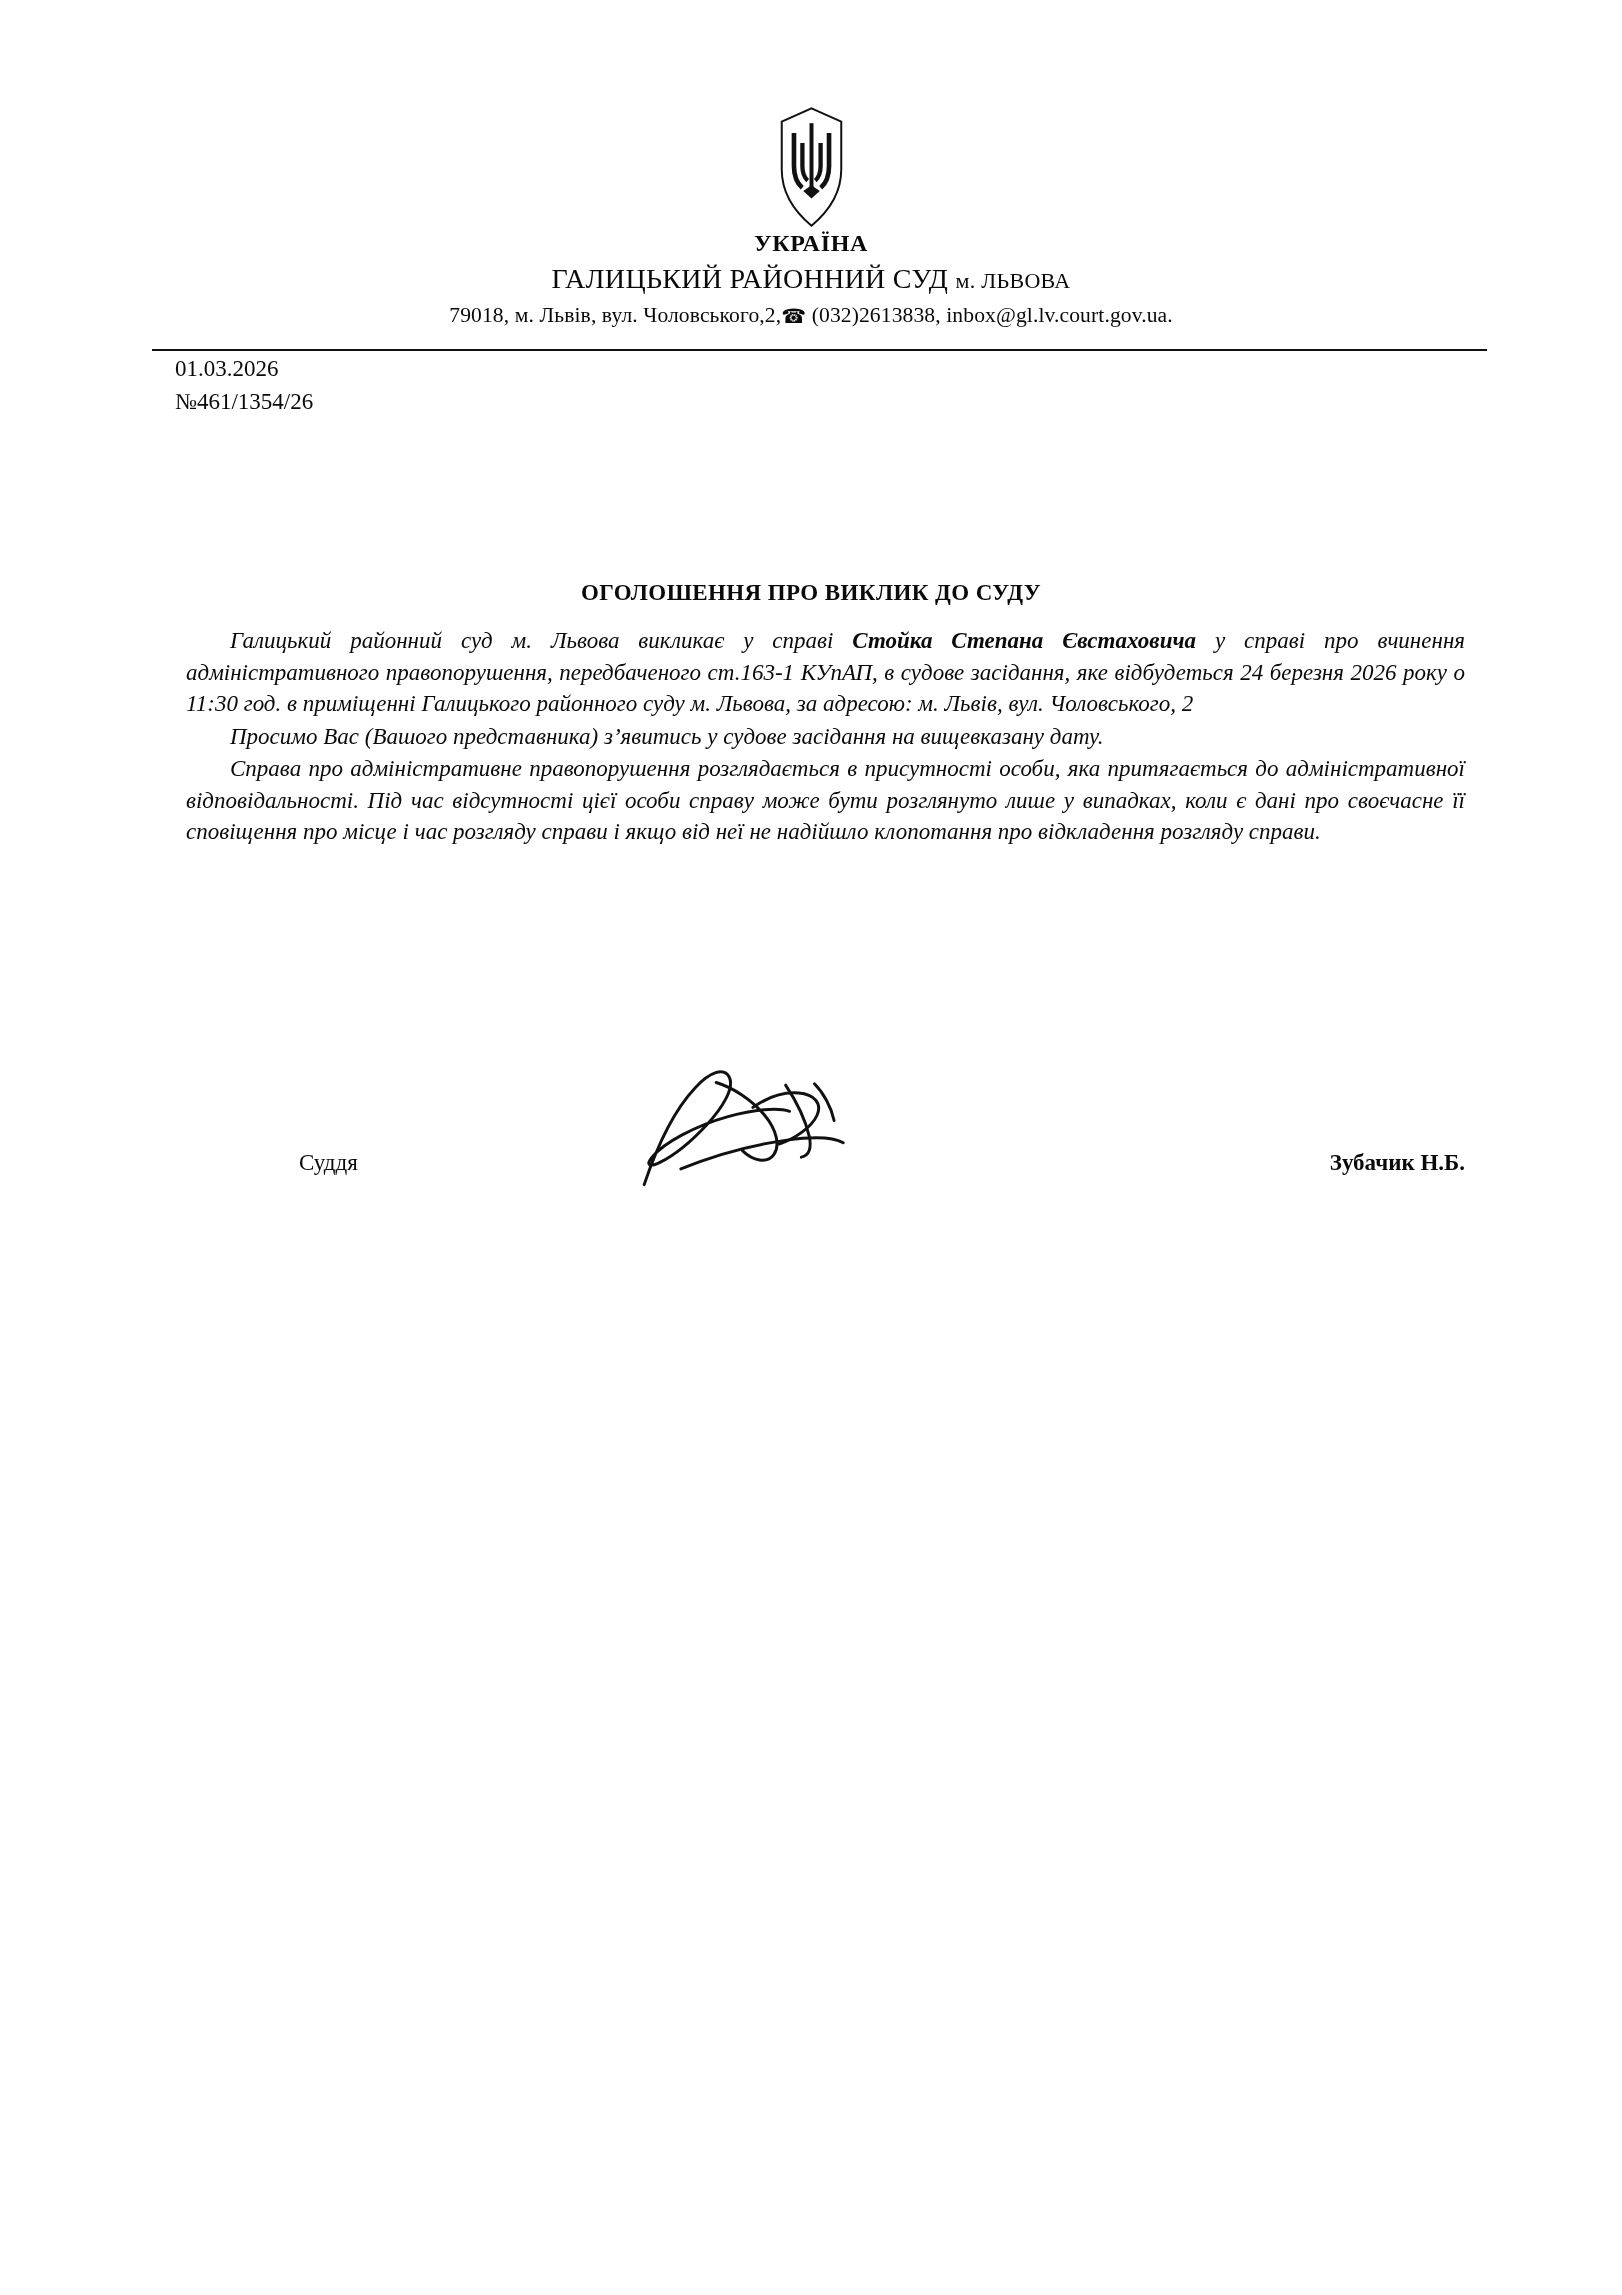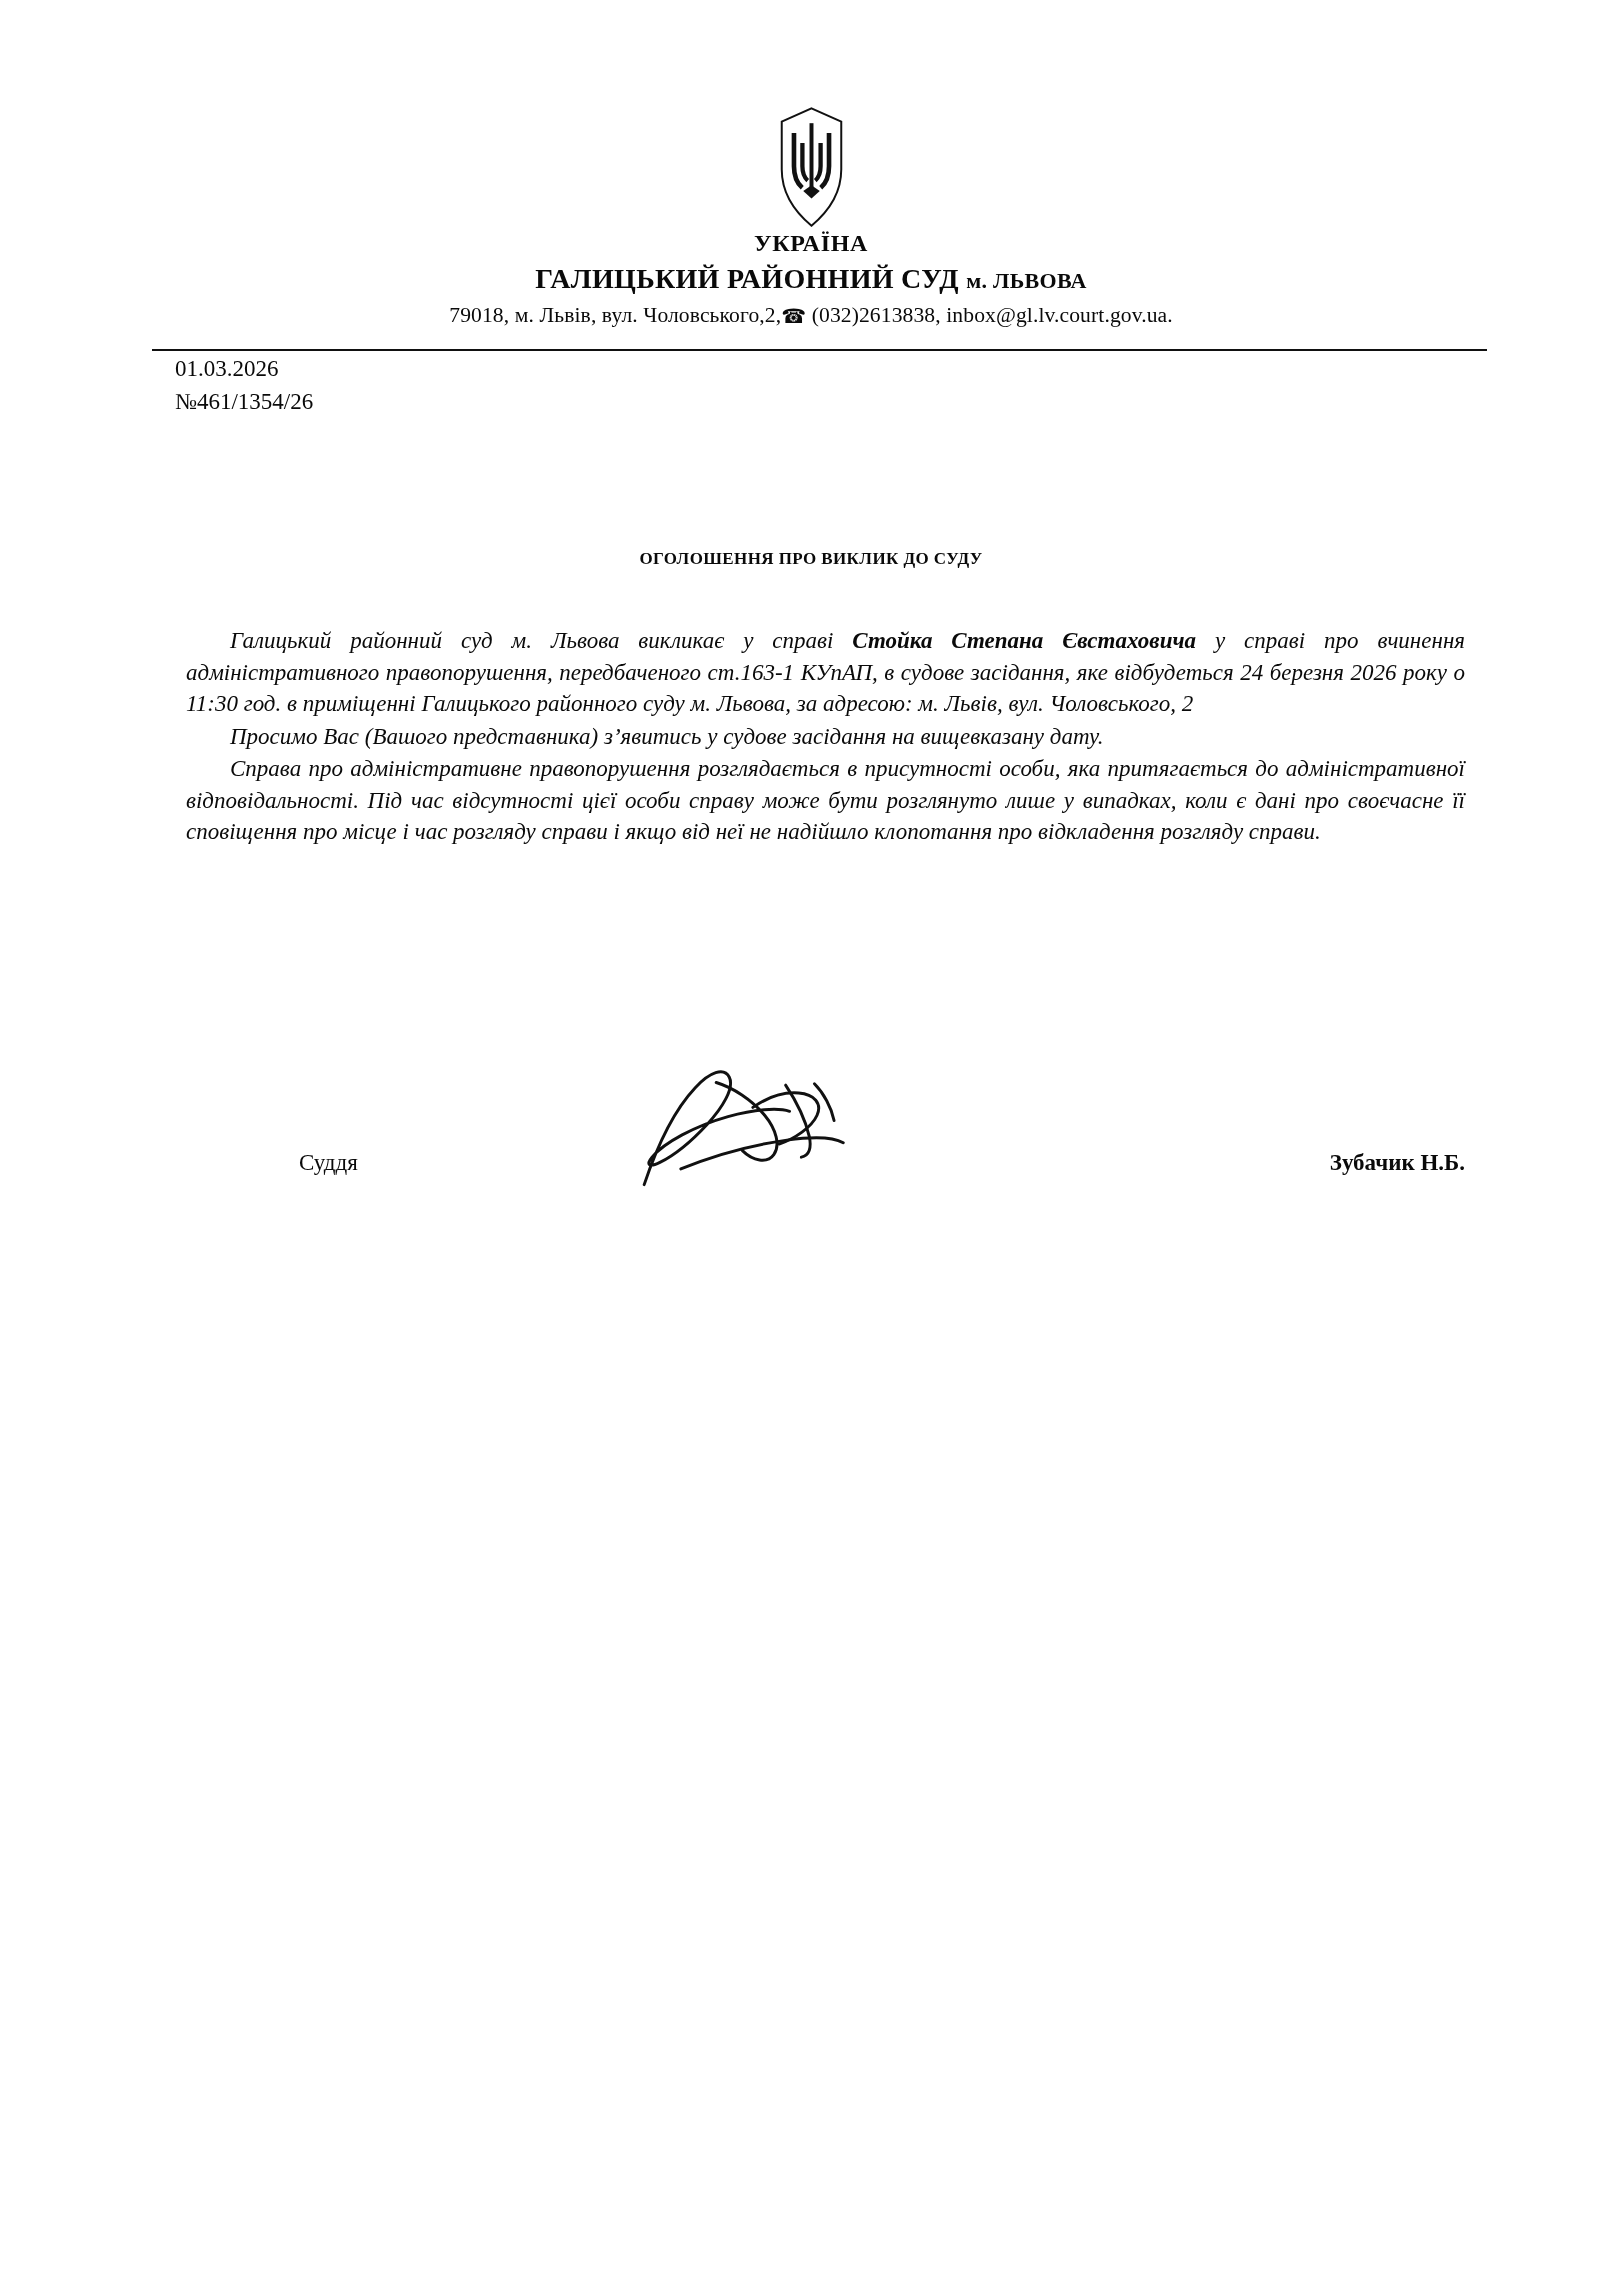--- a/index.html
+++ b/index.html
@@ -44,21 +44,21 @@
     text-align: center;
   }
   .country {
     font-size: 24px;
     font-weight: bold;
     letter-spacing: 0.7px;
     line-height: 1.1;
   }
   .court-name {
     font-size: 28px;
-    font-weight: bold;
+    font-weight: normal;
     letter-spacing: 0.3px;
     margin-top: 6.5px;
     line-height: 1.15;
   }
   .court-name .small {
     font-size: 22px;
   }
   .address-line {
     font-size: 21.6px;
     margin-top: 7.9px;
@@ -84,25 +84,25 @@
     position: absolute;
     top: 353px;
     left: 175px;
     font-size: 23px;
     line-height: 1.42;
   }
 
   
   .doc-title {
     position: absolute;
-    top: 549px;
+    top: 580px;
     left: 0;
     right: 0;
     text-align: center;
-    font-size: 17px;
+    font-size: 23px;
     font-weight: bold;
     letter-spacing: 0.4px;
   }
 
   
   .body-text {
     position: absolute;
     top: 625px;
     left: 186px;
     width: 1279px;

